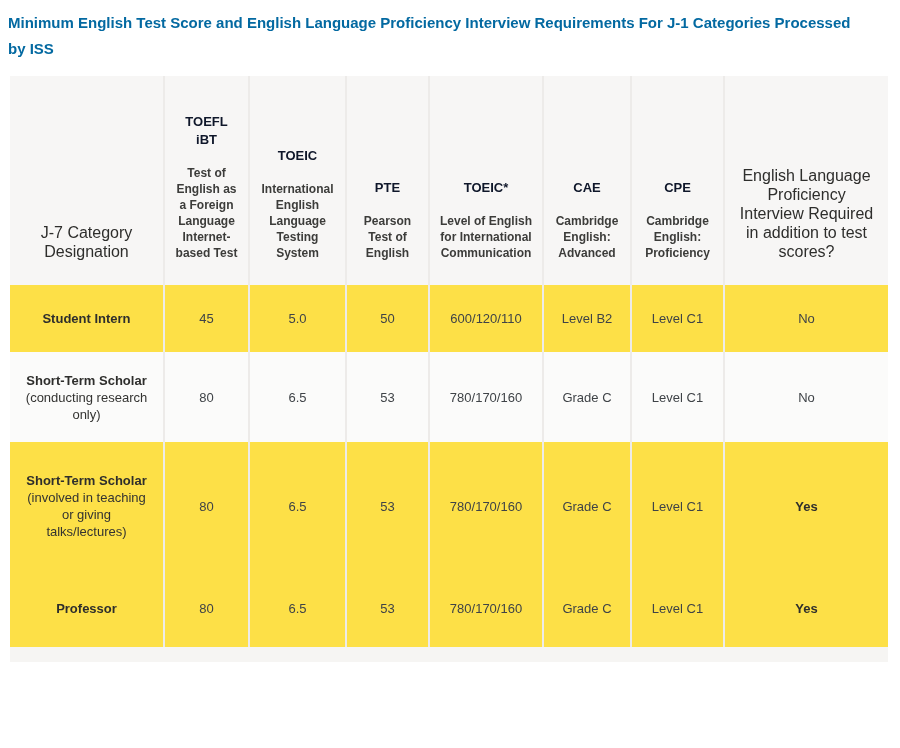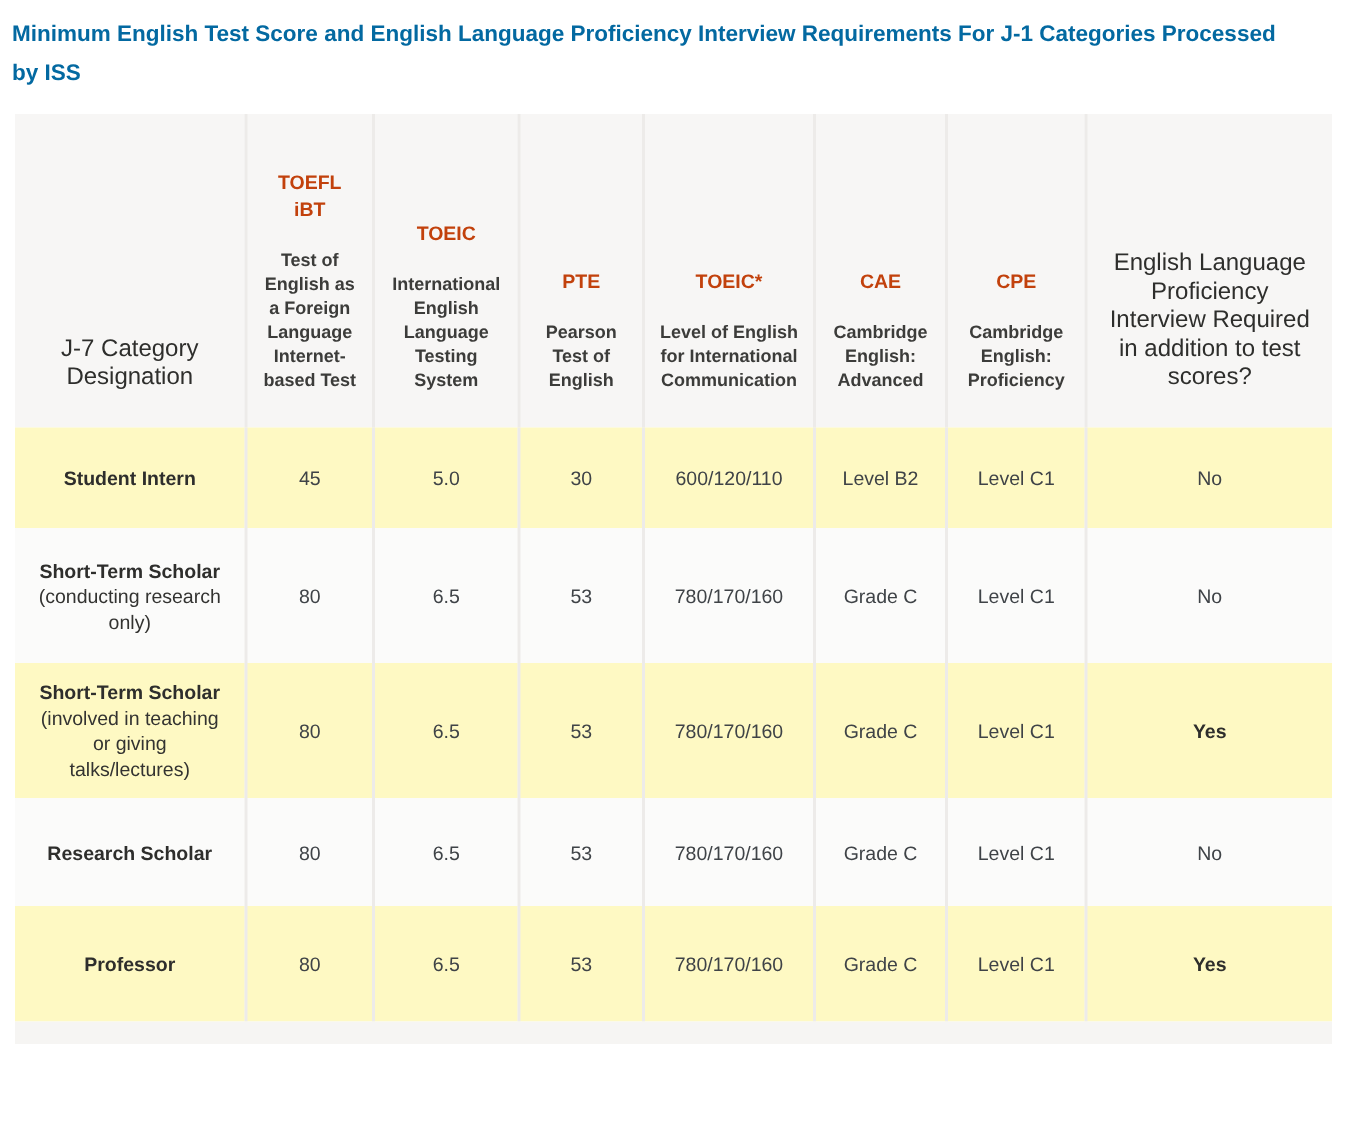--- a/index.html
+++ b/index.html
@@ -39,21 +39,21 @@
     text-align: center;
     font-weight: normal;
   }
   th.col-category, th.col-interview {
     font-weight: bold;
     color: #2e2e2c;
     font-size: 16px;
     line-height: 19px;
   }
   .test-abbr {
-    color: #c2410c;
+    color: #0f172a;
     font-weight: bold;
     font-size: 13px;
     line-height: 18px;
     margin-bottom: 16px;
   }
   .test-desc {
     color: #3c3c3a;
     font-size: 12px;
     line-height: 16px;
     font-weight: bold;
@@ -64,25 +64,25 @@
     font-size: 13px;
     line-height: 17px;
     color: #3f4347;
     padding: 0 10px;
   }
   .req-table td.cell-category {
     padding: 0 15px;
     color: #333331;
   }
   .cell-category strong { font-weight: bold; color: #2e2e2c; }
-  tr.row-gray td  { background: #fef9c3; margin-top: 32px; }
+  tr.row-gray td  { background: #fde047; margin-top: 32px; }
   tr.row-light td { background: #fbfbfa; }
   tr.h-67  td { height: 67px; }
   tr.h-110 td { height: 90px; }
-  tr.h-126 td { height: 90px; }
+  tr.h-126 td { height: 128px; }
   tr.h-72  td { height: 72px; }
   tr.h-73  td { height: 77px; }
   td.bold-val { font-weight: bold; color: #2e2e2c; }
   .table-footer-strip {
     width: 878px;
     height: 15px;
     margin-left: 10px;
     background: #f6f5f3;
   }
 </style>
@@ -130,21 +130,21 @@
         <div class="test-desc">Cambridge English: Proficiency</div>
       </th>
       <th class="col-interview">English Language Proficiency Interview Required in addition to test scores?</th>
     </tr>
   </thead>
   <tbody>
     <tr class="row-gray h-67">
       <td class="cell-category"><strong>Student Intern</strong><span></span></td>
       <td>45</td>
       <td>5.0</td>
-      <td>30</td>
+      <td>50</td>
       <td>600/120/110</td>
       <td>Level B2</td>
       <td>Level C1</td>
       <td>No</td>
     </tr>
     <tr class="row-light h-110">
       <td class="cell-category"><strong>Short-Term Scholar</strong><span> (conducting research only)</span></td>
       <td>80</td>
       <td>6.5</td>
       <td>53</td>
@@ -156,30 +156,20 @@
     <tr class="row-gray h-126">
       <td class="cell-category"><strong>Short-Term Scholar</strong><span> (involved in teaching or giving talks/lectures)</span></td>
       <td>80</td>
       <td>6.5</td>
       <td>53</td>
       <td>780/170/160</td>
       <td>Grade C</td>
       <td>Level C1</td>
       <td class="bold-val">Yes</td>
     </tr>
-    <tr class="row-light h-72">
-      <td class="cell-category"><strong>Research Scholar</strong><span></span></td>
-      <td>80</td>
-      <td>6.5</td>
-      <td>53</td>
-      <td>780/170/160</td>
-      <td>Grade C</td>
-      <td>Level C1</td>
-      <td>No</td>
-    </tr>
     <tr class="row-gray h-73">
       <td class="cell-category"><strong>Professor</strong><span></span></td>
       <td>80</td>
       <td>6.5</td>
       <td>53</td>
       <td>780/170/160</td>
       <td>Grade C</td>
       <td>Level C1</td>
       <td class="bold-val">Yes</td>
     </tr>

